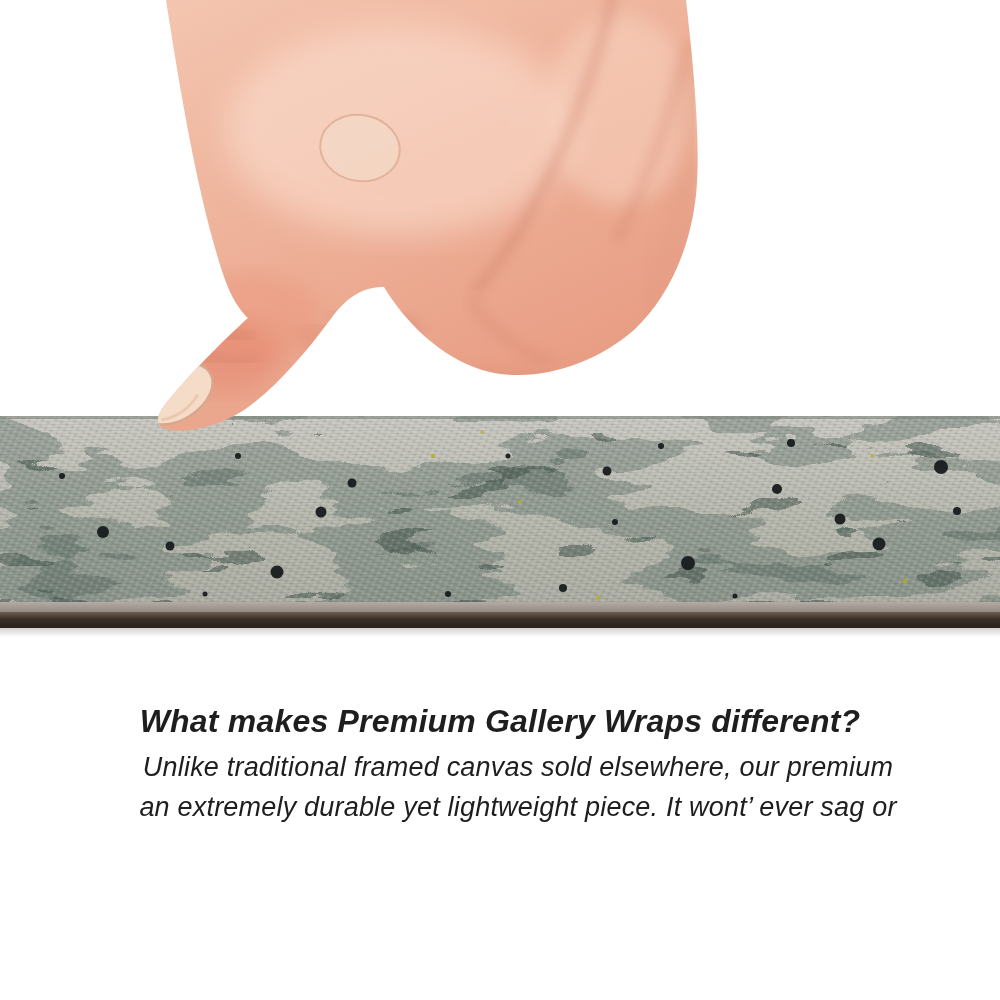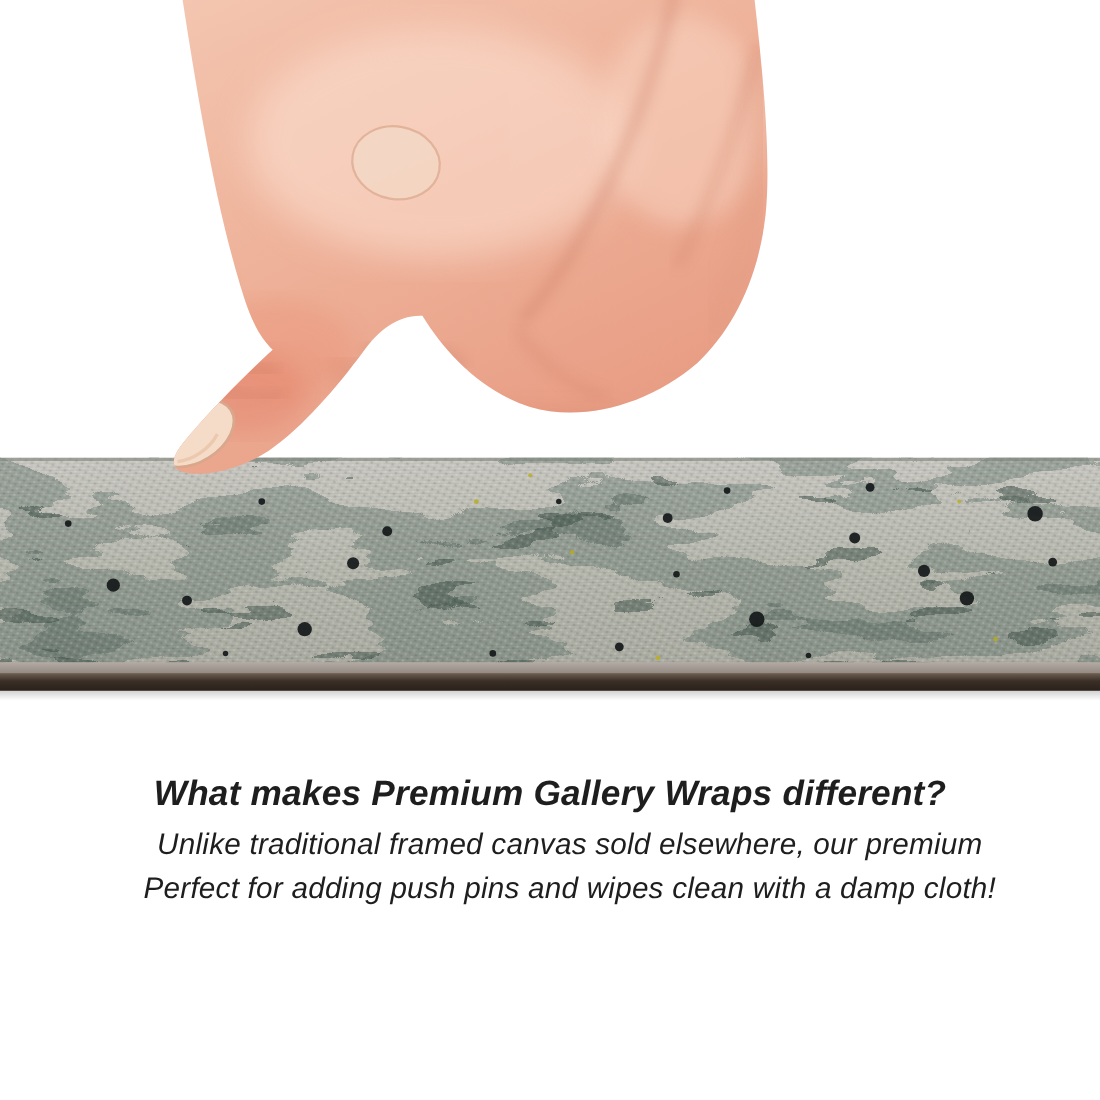--- a/index.html
+++ b/index.html
@@ -210,16 +210,16 @@
           <ellipse cx="176" cy="394" rx="40" ry="26" fill="#f5dcc8" stroke="#d8a78c" stroke-width="2.5" transform="rotate(-32 176 394)"></ellipse>
           <path d="M 150 408 C 162 414 180 414 194 406" stroke="#e8c3a8" stroke-width="3" fill="none" opacity="0.8" transform="rotate(-32 176 394)"></path>
         </g>
       </g>
     </svg>
   </div>
 
   <div class="copy">
     <div class="heading">What makes Premium Gallery Wraps different?</div>
     <div class="line">Unlike traditional framed canvas sold elsewhere, our premium</div>
-    <div class="line">Perfect for adding push pins and wipes clean with a damp cloth!</div>
+    <div class="line">an extremely durable yet lightweight piece. It wont’ ever sag or</div>
   </div>
 
 </div>
 
 </body></html>

